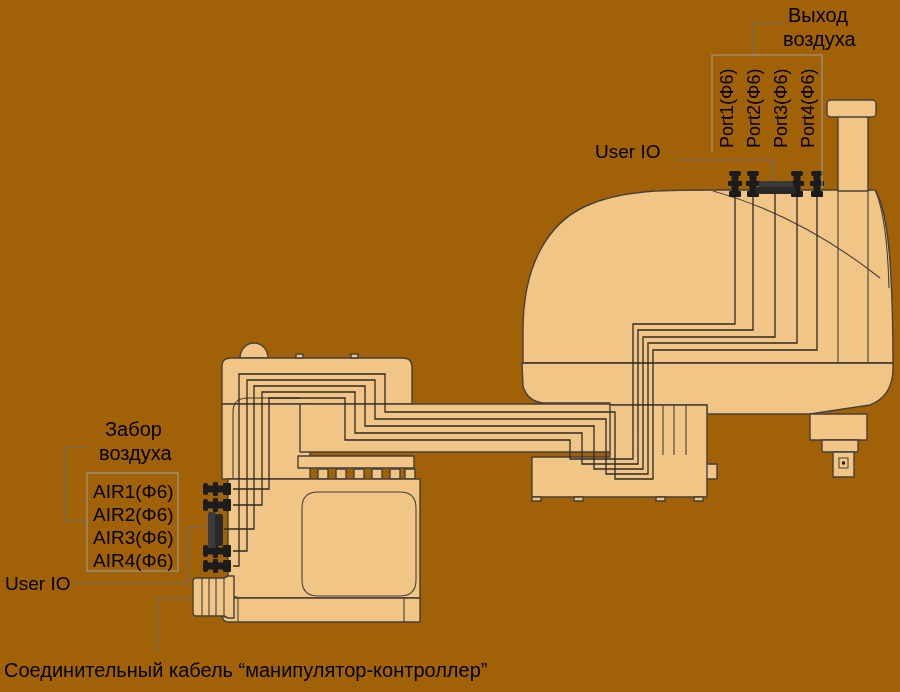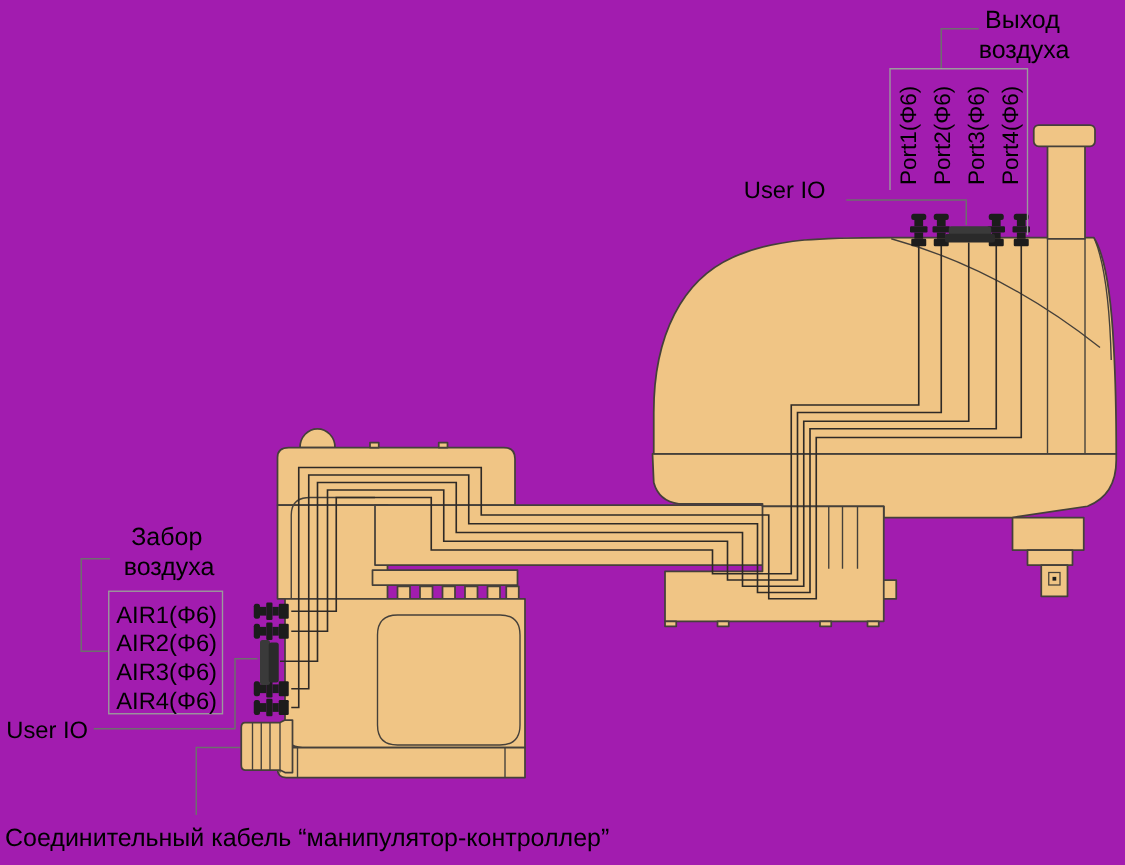--- a/index.html
+++ b/index.html
@@ -1,16 +1,16 @@
 <!DOCTYPE html>
 <html><head>
 <meta charset="utf-8">
 <style>
   html,body{margin:0;padding:0;background:#ffffff;}
-  .stage{width:900px;height:692px;position:relative;background:#a21caf;overflow:hidden;}
+  .stage{width:900px;height:692px;position:relative;background:#a16207;overflow:hidden;}
   svg{display:block;}
   text{font-family:"Liberation Sans","DejaVu Sans",sans-serif;}
   .lbl{font-size:20px;}
   .lbl-s{font-size:19px;}
   .port-lbl{font-size:18px;}
   .air-lbl{font-size:19px;}
   .cap{font-size:20px;}
   .body-outline{stroke-width:1.4;stroke-linejoin:round;}
   .thin{stroke-width:1.1;fill:none;}
   .tube{stroke-width:1.3;fill:none;}

